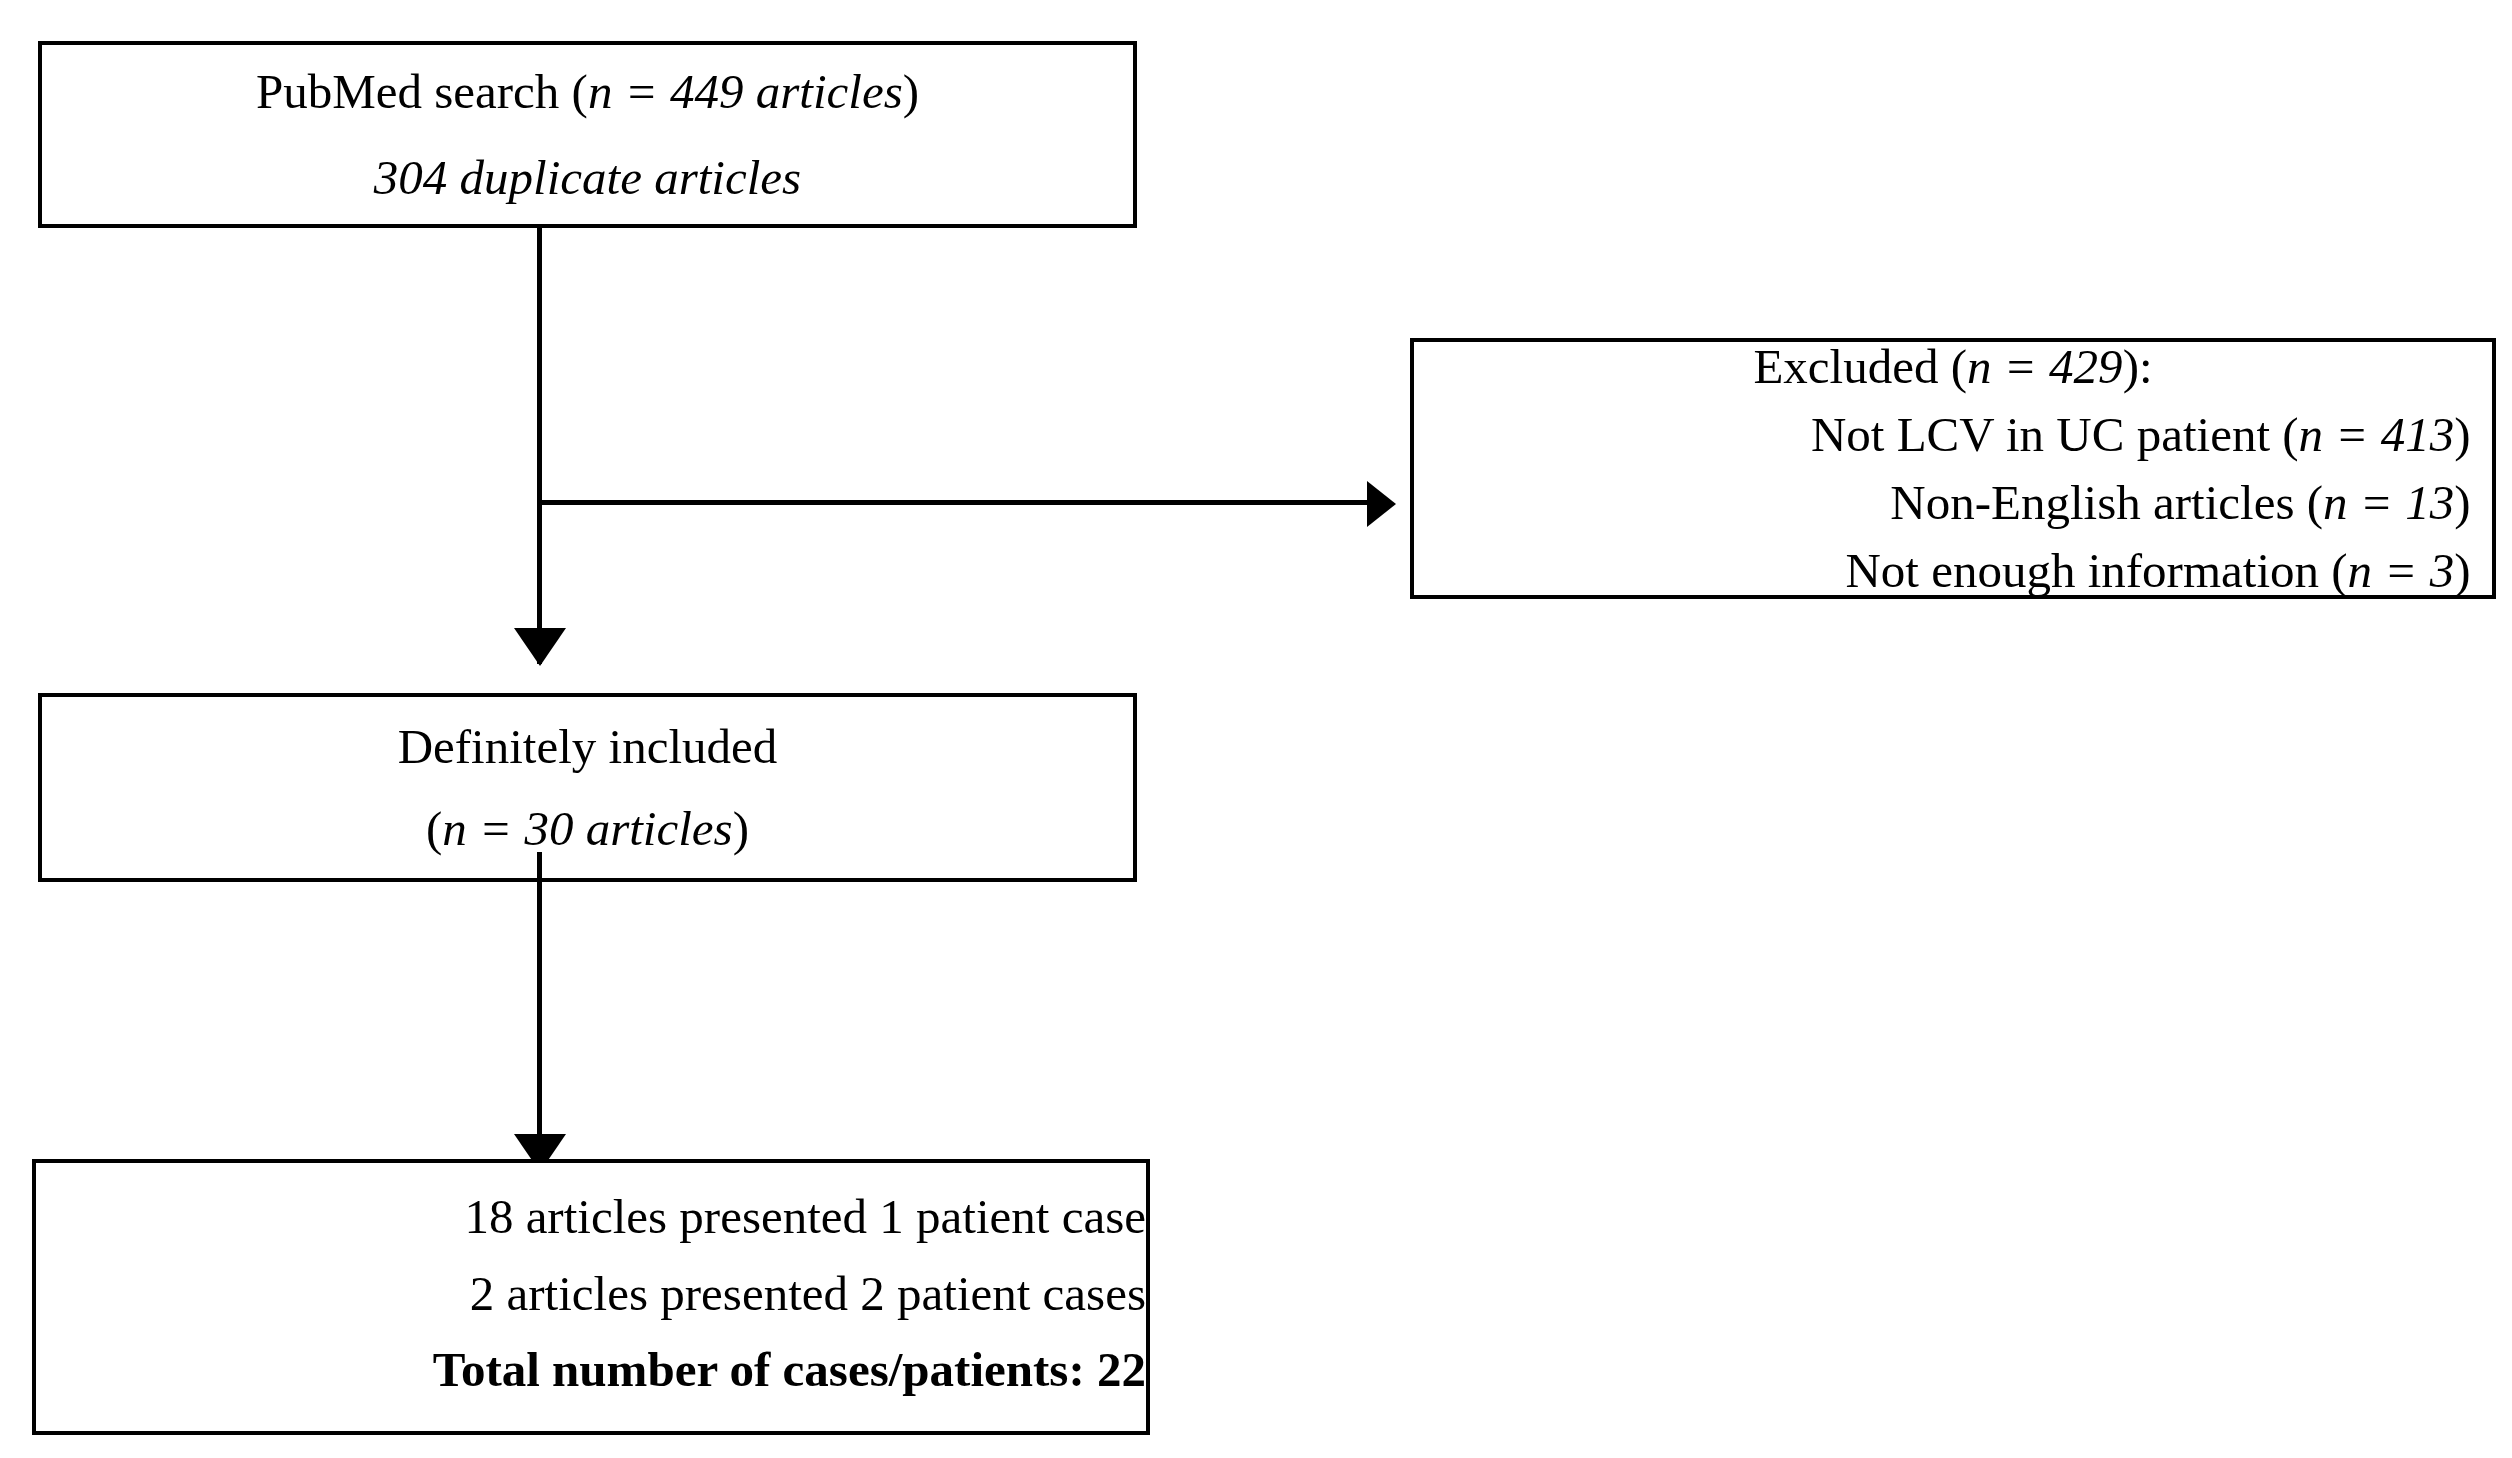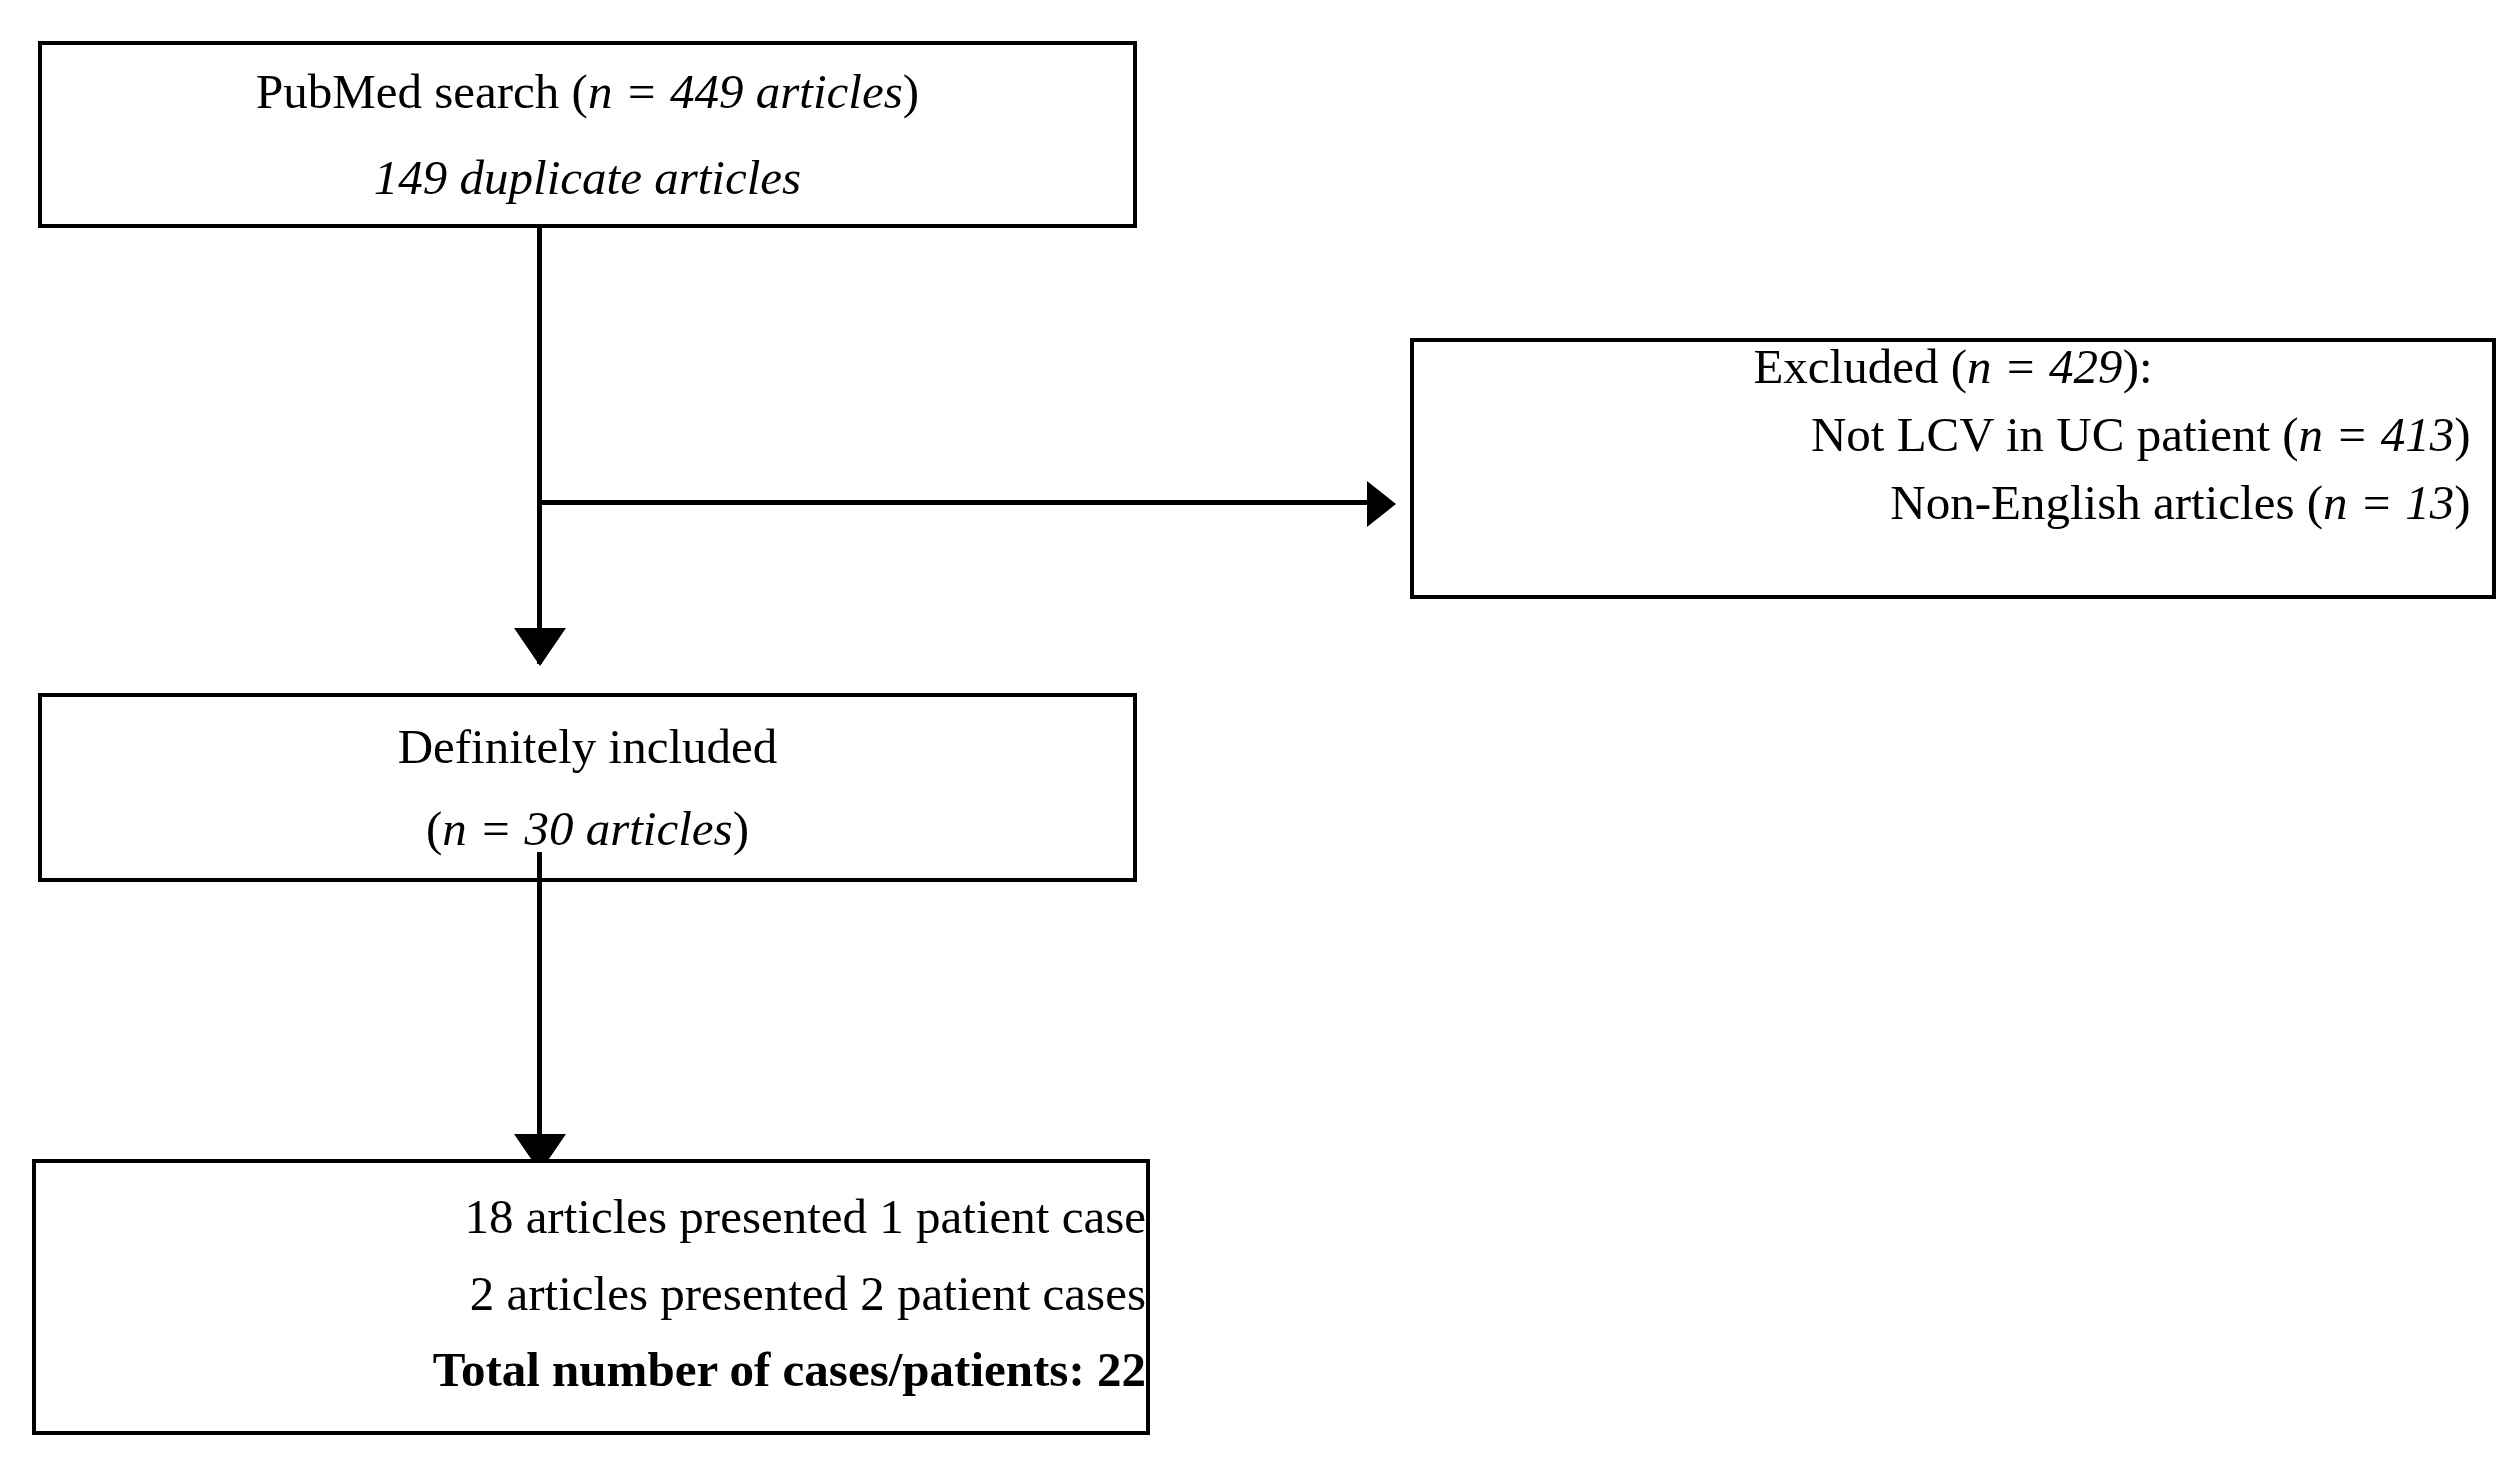--- a/index.html
+++ b/index.html
@@ -118,38 +118,41 @@
 </head>
 <body>
 
 <div id="canvas">
 
   <div class="flow-box" id="box-search">
     <div class="box-line center-line">
       <span>PubMed search (</span><span class="it">n = 449 articles</span><span>)</span>
     </div>
     <div class="box-line center-line">
-      <span class="it">149 duplicate articles</span>
+      <span class="it">304 duplicate articles</span>
     </div>
   </div>
 
   <div class="conn-v" id="conn-search-down"></div>
   <div class="conn-h" id="conn-branch-h"></div>
   <div id="arrow-right"></div>
   <div id="arrow-down-1"></div>
 
   <div class="flow-box" id="box-excluded">
     <div class="box-line center-line">
       <span>Excluded (</span><span class="it">n = 429</span><span>):</span>
     </div>
     <div class="box-line left-line">
       <span>Not LCV in UC patient (</span><span class="it">n = 413</span><span>)</span>
     </div>
     <div class="box-line left-line">
       <span>Non-English articles (</span><span class="it">n = 13</span><span>)</span>
+    </div>
+    <div class="box-line left-line">
+      <span>Not enough information (</span><span class="it">n = 3</span><span>)</span>
     </div>
   </div>
 
   <div class="flow-box" id="box-included">
     <div class="box-line center-line">
       <span>Definitely included</span>
     </div>
     <div class="box-line center-line">
       <span>(</span><span class="it">n = 30 articles</span><span>)</span>
     </div>

